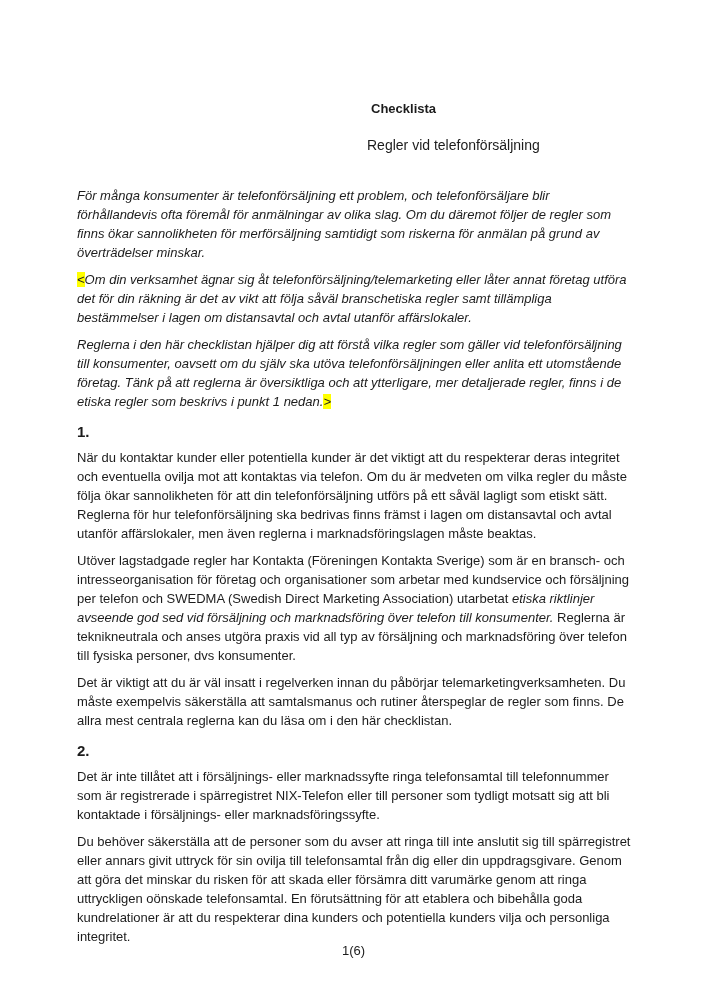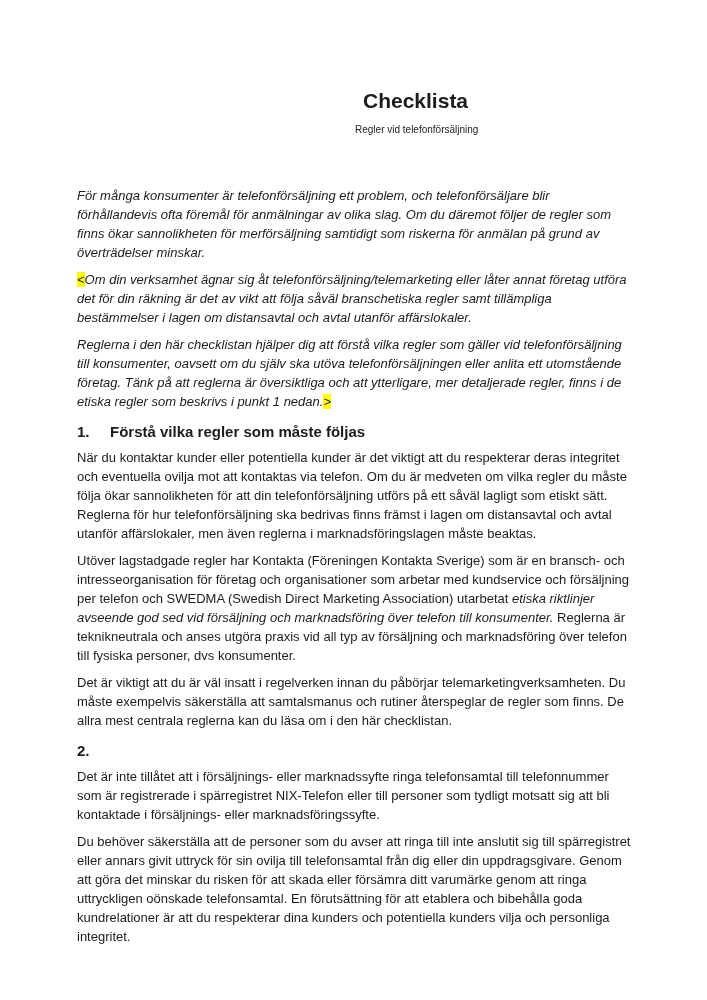--- a/index.html
+++ b/index.html
@@ -15,29 +15,29 @@
     font-family: "Liberation Sans", "DejaVu Sans", sans-serif;
     color: #1c1c1c;
     overflow: hidden;
   }
   .title-block {
     position: absolute;
     left: 355px;
     top: 82px;
   }
   .doc-title {
-    font-size: 21px;
+    font-size: 13px;
     font-weight: bold;
     line-height: 22px;
-    margin: 8px;
+    margin: 16px;
   }
   .doc-subtitle {
-    font-size: 10px;
+    font-size: 14px;
     line-height: 19px;
-    margin: 0;
+    margin: 12px;
   }
   .content {
     position: absolute;
     left: 77px;
     top: 186px;
     width: 556px;
   }
   .para {
     font-size: 13px;
     line-height: 19px;
@@ -88,33 +88,33 @@
   <div class="content">
 
     <p class="para intro">För många konsumenter är telefonförsäljning ett problem, och telefonförsäljare blir förhållandevis ofta föremål för anmälningar av olika slag. Om du däremot följer de regler som finns ökar sannolikheten för merförsäljning samtidigt som riskerna för anmälan på grund av överträdelser minskar.</p>
 
     <p class="para intro"><span class="hl">&lt;</span><span>Om din verksamhet ägnar sig åt telefonförsäljning/telemarketing eller låter annat företag utföra det för din räkning är det av vikt att följa såväl branschetiska regler samt tillämpliga bestämmelser i lagen om distansavtal och avtal utanför affärslokaler.</span></p>
 
     <p class="para intro"><span>Reglerna i den här checklistan hjälper dig att förstå vilka regler som gäller vid telefonförsäljning till konsumenter, oavsett om du själv ska utöva telefonförsäljningen eller anlita ett utomstående företag. Tänk på att reglerna är översiktliga och att ytterligare, mer detaljerade regler, finns i de etiska regler som beskrivs i punkt 1 nedan.</span><span class="hl">&gt;</span></p>
 
     <div class="section-heading">
       <span class="num">1.</span>
-      <span>Förstå vilka regler som måste följas</span>
     </div>
 
     <p class="para">När du kontaktar kunder eller potentiella kunder är det viktigt att du respekterar deras integritet och eventuella ovilja mot att kontaktas via telefon. Om du är medveten om vilka regler du måste följa ökar sannolikheten för att din telefonförsäljning utförs på ett såväl lagligt som etiskt sätt. Reglerna för hur telefonförsäljning ska bedrivas finns främst i lagen om distansavtal och avtal utanför affärslokaler, men även reglerna i marknadsföringslagen måste beaktas.</p>
 
     <p class="para"><span>Utöver lagstadgade regler har Kontakta (Föreningen Kontakta Sverige) som är en bransch- och intresseorganisation för företag och organisationer som arbetar med kundservice och försäljning per telefon och SWEDMA (Swedish Direct Marketing Association) utarbetat </span><span class="it">etiska riktlinjer avseende god sed vid försäljning och marknadsföring över telefon till konsumenter.</span><span> Reglerna är teknikneutrala och anses utgöra praxis vid all typ av försäljning och marknadsföring över telefon till fysiska personer, dvs konsumenter.</span></p>
 
     <p class="para">Det är viktigt att du är väl insatt i regelverken innan du påbörjar telemarketingverksamheten. Du måste exempelvis säkerställa att samtalsmanus och rutiner återspeglar de regler som finns. De allra mest centrala reglerna kan du läsa om i den här checklistan.</p>
 
     <div class="section-heading">
       <span class="num">2.</span>
     </div>
 
     <p class="para">Det är inte tillåtet att i försäljnings- eller marknadssyfte ringa telefonsamtal till telefonnummer som är registrerade i spärregistret NIX-Telefon eller till personer som tydligt motsatt sig att bli kontaktade i försäljnings- eller marknadsföringssyfte.</p>
 
     <p class="para">Du behöver säkerställa att de personer som du avser att ringa till inte anslutit sig till spärregistret eller annars givit uttryck för sin ovilja till telefonsamtal från dig eller din uppdragsgivare. Genom att göra det minskar du risken för att skada eller försämra ditt varumärke genom att ringa uttryckligen oönskade telefonsamtal. En förutsättning för att etablera och bibehålla goda kundrelationer är att du respekterar dina kunders och potentiella kunders vilja och personliga integritet.</p>
 
   </div>
 
+  <div class="footer">1(6)</div>
 
 </div>
 
 </body></html>

